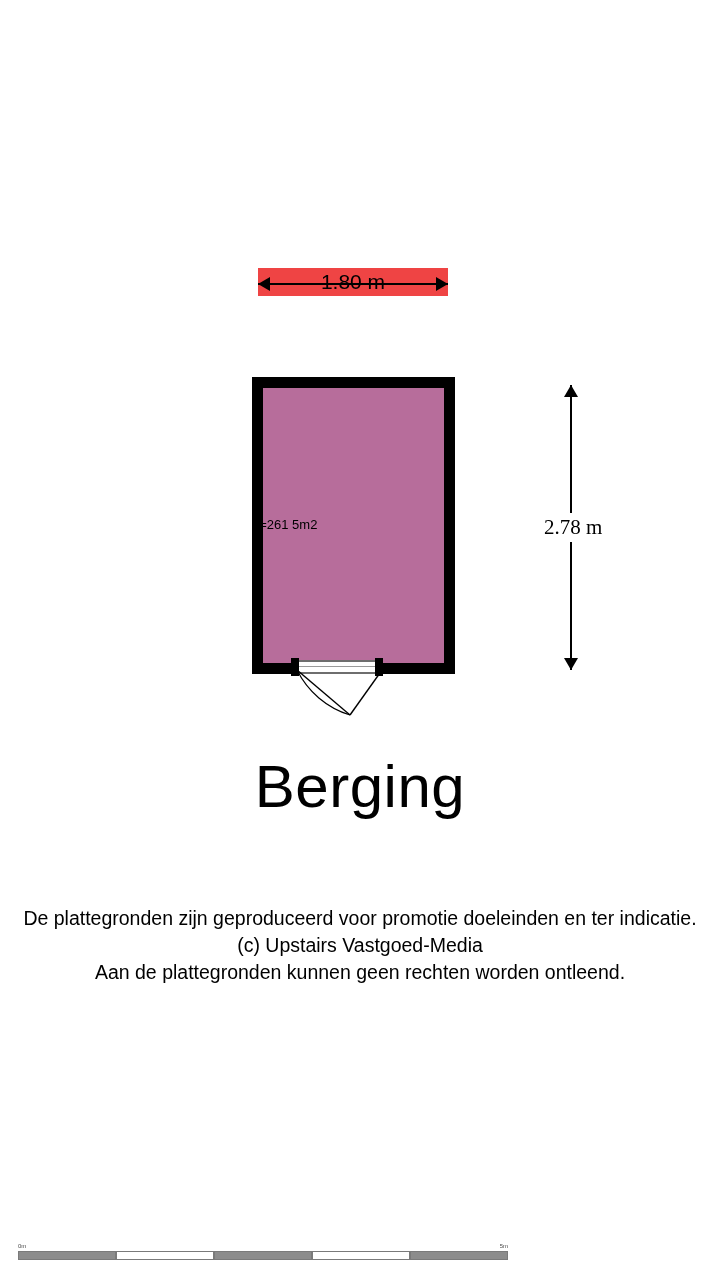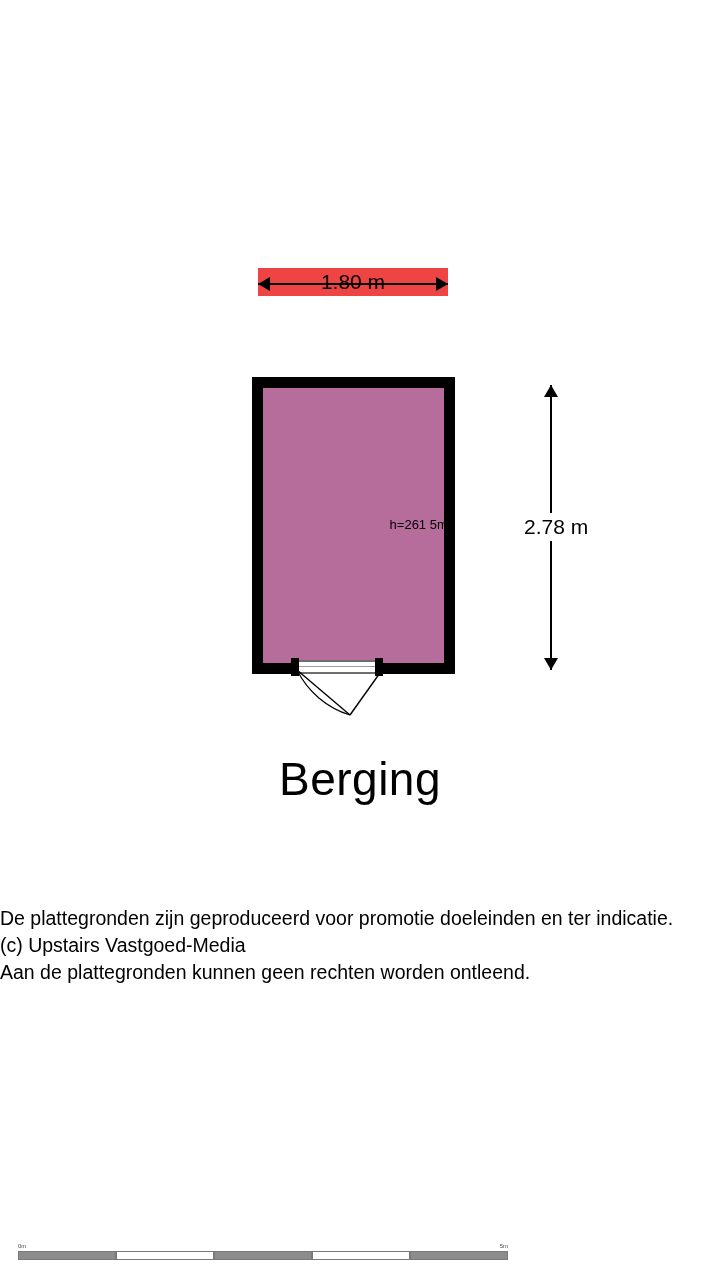--- a/index.html
+++ b/index.html
@@ -66,24 +66,25 @@
     width: 190px;
     text-align: center;
     font-size: 21px;
     background: #ef4444;
     padding: 2px 0;
   }
 
   
   .dim-right {
     position: absolute;
-    left: 470px;
+    left: 490px;
     top: 385px;
     width: 170px;
     height: 285px;
+    font-family: Liberation Serif, serif;
   }
   .dim-right .vline {
     position: absolute;
     left: 80px;
     top: 0;
     width: 2px;
     height: 285px;
     background: #000;
   }
   .dim-right .arrow-t {
@@ -130,21 +131,21 @@
     top: 11px;
     right: 11px;
     bottom: 11px;
     background: #b76d9b;
   }
   .room-label {
     position: absolute;
     left: 0;
     top: 140px;
     width: 203px;
-    text-align: right;
+    text-align: left;
     font-size: 13px;
     color: #000;
     z-index: 4;
   }
 
   
   .door-opening {
     position: absolute;
     left: 293px;
     top: 660px;
@@ -190,30 +191,31 @@
     z-index: 5;
   }
 
   
   .room-title {
     position: absolute;
     left: 0;
     top: 752px;
     width: 720px;
     text-align: center;
-    font-size: 46px;
+    font-size: 60px;
     letter-spacing: 0.5px;
   }
 
   
   .disclaimer {
     position: absolute;
     left: 0;
     top: 905px;
     width: 720px;
+    text-align: center;
     font-size: 19.5px;
     line-height: 27px;
   }
 
   
   .scalebar {
     position: absolute;
     left: 18px;
     bottom: 18px;
     width: 490px;

